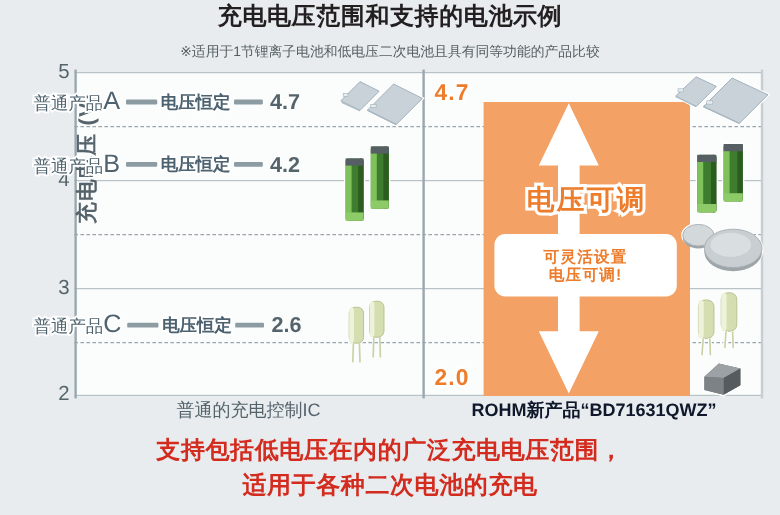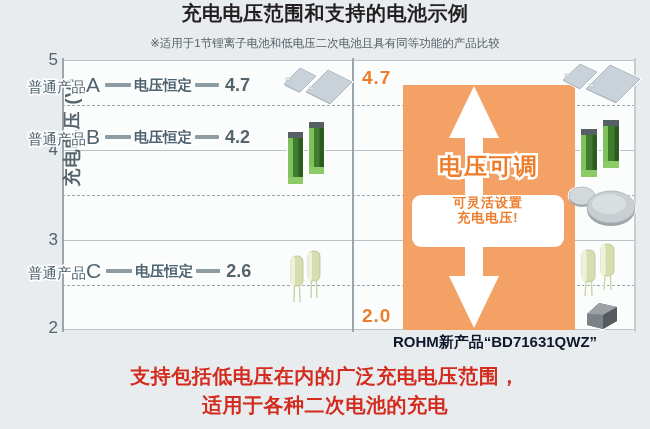--- a/index.html
+++ b/index.html
@@ -92,21 +92,21 @@
   
   .adj{
     position:absolute;left:403px;top:151px;width:172px;text-align:center;
     font-size:23px;font-weight:bold;color:#ED7C2B;
     -webkit-text-stroke:5px #ffffff;paint-order:stroke fill;
     letter-spacing:2px;
   }
   .callout{
     position:absolute;left:412px;top:195px;width:152px;height:52px;
     background:#ffffff;border-radius:9px;
-    display:flex;flex-direction:column;align-items:center;
+    display:flex;flex-direction:column;align-items:center;justify-content:center;
     line-height:1.18;
   }
   .callout div{
     font-size:13px;font-weight:bold;color:#ED7C2B;letter-spacing:1px;
   }
 
   
   .foot-left{
     position:absolute;left:62px;top:333px;width:290px;text-align:center;
     font-size:15px;color:#55636b;
@@ -228,21 +228,21 @@
     <path d="M31 2 L56 54 L40 54 L40 192 L56 192 L31 244 L6 192 L22 192 L22 54 L6 54 Z" fill="#ffffff"></path>
   </svg>
 
   <div class="ov ov-top">4.7</div>
   <div class="ov ov-bot">2.0</div>
 
   <div class="adj">电压可调</div>
 
   <div class="callout">
     <div>可灵活设置</div>
-    <div>充电电压!</div>
+    <div>电压可调!</div>
   </div>
 
   <svg class="art" style="left:560px;top:58px;" width="86" height="50" viewBox="0 0 86 50">
     <g stroke="#ffffff" stroke-width="2.6" fill="none">
       <path d="M3 22 L20 6 L37 14 L20 31 Z"></path>
       <path d="M26 31 L50 7 L80 21 L56 45 Z"></path>
     </g>
     <path d="M3 22 L20 6 L37 14 L20 31 Z" fill="#C8D2D8" stroke="#9fb0ba" stroke-width=".8"></path>
     <path d="M3 23 L20 31 L20 30 L3 22 Z" fill="#AEBCC5"></path>
     <path d="M26 31 L50 7 L80 21 L56 45 Z" fill="#C8D2D8" stroke="#9fb0ba" stroke-width=".8"></path>
@@ -302,20 +302,21 @@
   <svg class="art" style="left:583px;top:298px;" width="44" height="34" viewBox="0 0 44 34">
     <g stroke="#ffffff" stroke-width="2.6" fill="none">
       <path d="M4 16 L16 5 L34 9 L34 23 L20 31 L4 27 Z"></path>
     </g>
     <path d="M4 16 L16 5 L34 9 L34 23 L20 31 L4 27 Z" fill="#6E7377"></path>
     <path d="M4 16 L16 5 L34 9 L20 17 Z" fill="#9BA1A5"></path>
     <path d="M20 17 L34 9 L34 23 L20 31 Z" fill="#565B5F"></path>
     <path d="M4 16 L20 17 L20 31 L4 27 Z" fill="#7D8286"></path>
   </svg>
 
+  <div class="foot-left">普通的充电控制IC</div>
   <div class="foot-right">ROHM新产品“BD71631QWZ”</div>
 
   <div class="tagline">
     <div>支持包括低电压在内的广泛充电电压范围，</div>
     <div>适用于各种二次电池的充电</div>
   </div>
 
 </div>
 
 </body></html>

